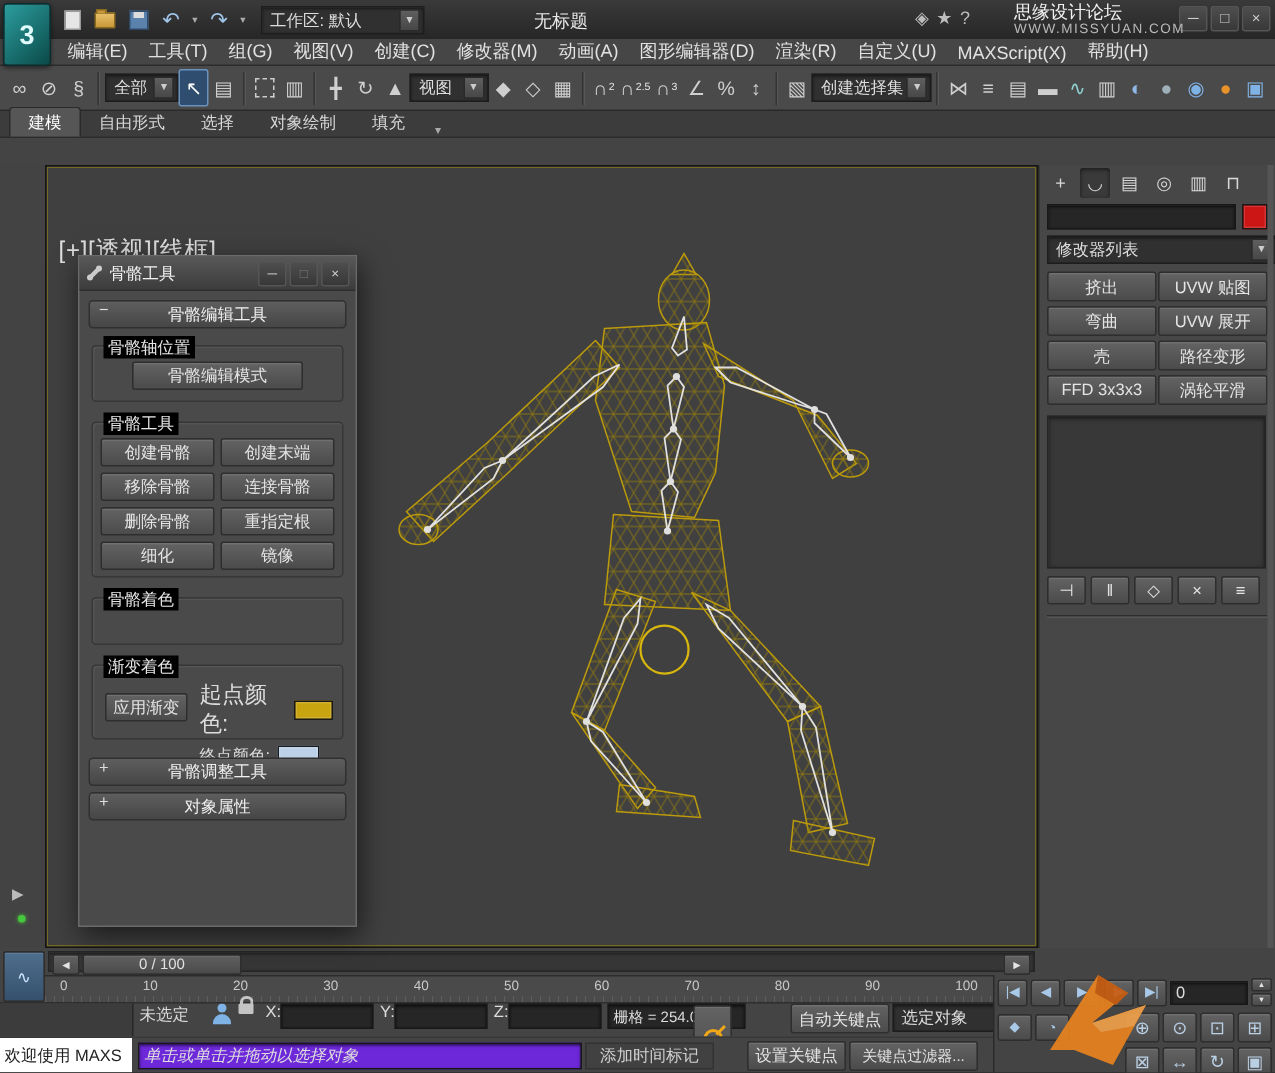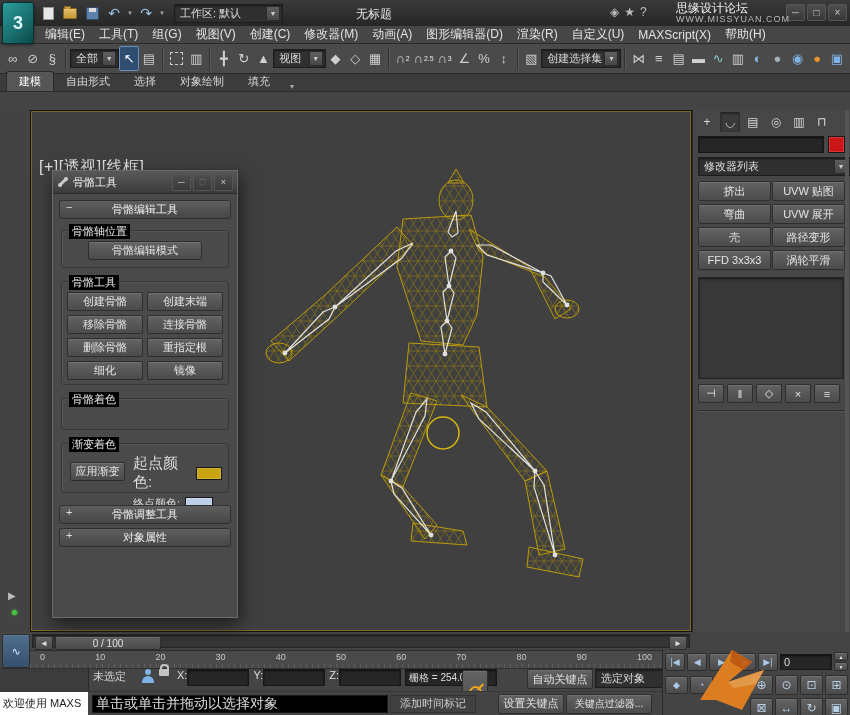--- a/index.html
+++ b/index.html
@@ -461,21 +461,21 @@
 
   <div class="abs btn" style="left:462px;top:670px;width:24px;height:42px;">
     <span class="keywrap">
         <span class="keyicon"></span>
       </span>
   </div>
 
   <div id="statusrow2" class="abs">
     <div style="width:88px;height:100%;background:#ffffff;color:#222;font-size:11px;display:flex;align-items:center;padding-left:3px;box-sizing:border-box;">欢迎使用 MAXS</div>
     <div style="width:4px;"></div>
-    <div class="field" style="width:288px;height:16px;display:flex;align-items:center;font-size:14px;background:#000000;">单击或单击并拖动以选择对象</div>
+    <div class="field" style="width:288px;height:16px;display:flex;align-items:center;font-size:11px;background:#6d28d9;font-style:italic;">单击或单击并拖动以选择对象</div>
     <div style="width:84px;height:16px;display:flex;align-items:center;justify-content:center;font-size:11px;color:#cfcfcf;
                 border:1px solid #333;background:#414141;margin-left:2px;">添加时间标记</div>
     <div style="width:22px;"></div>
     <div class="btn" style="width:64px;height:18px;">设置关键点</div>
     <div class="btn" style="width:84px;height:18px;margin-left:2px;font-size:10px;">关键点过滤器...</div>
   </div>
 
   <div id="bottomright" class="abs">
     <div class="row" style="height:21px;padding:1px 2px;gap:2px;">
       <span class="btn tpbtn">|◀</span>

